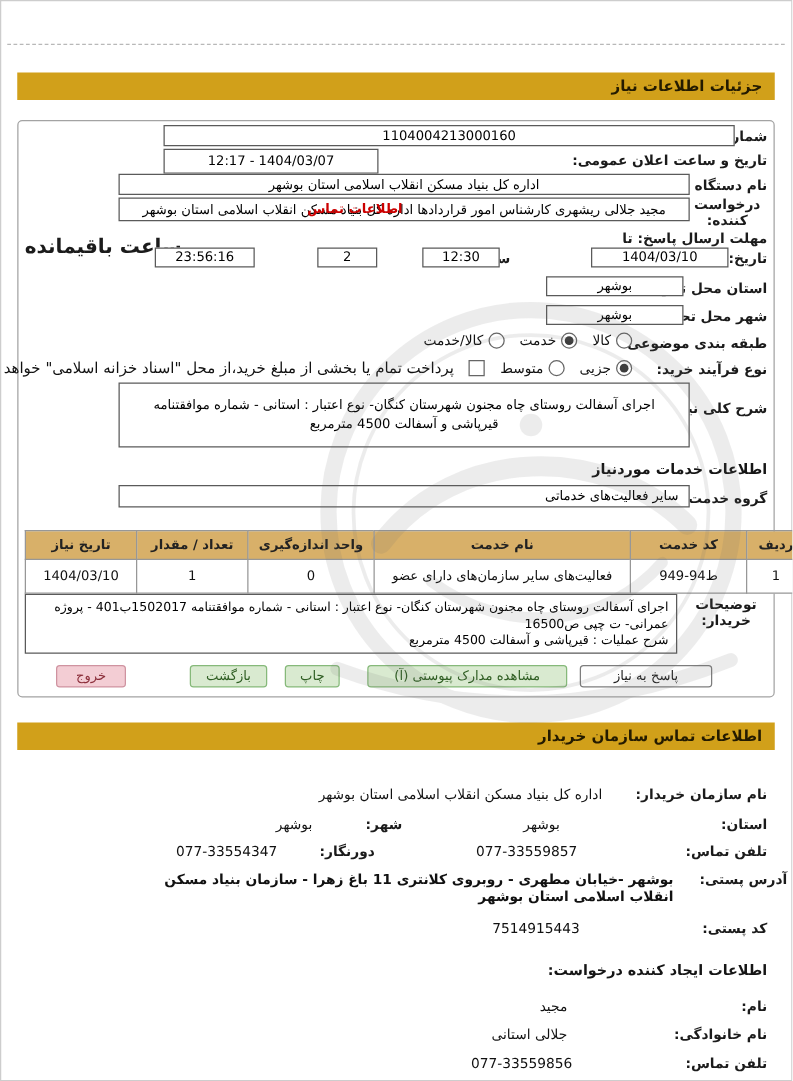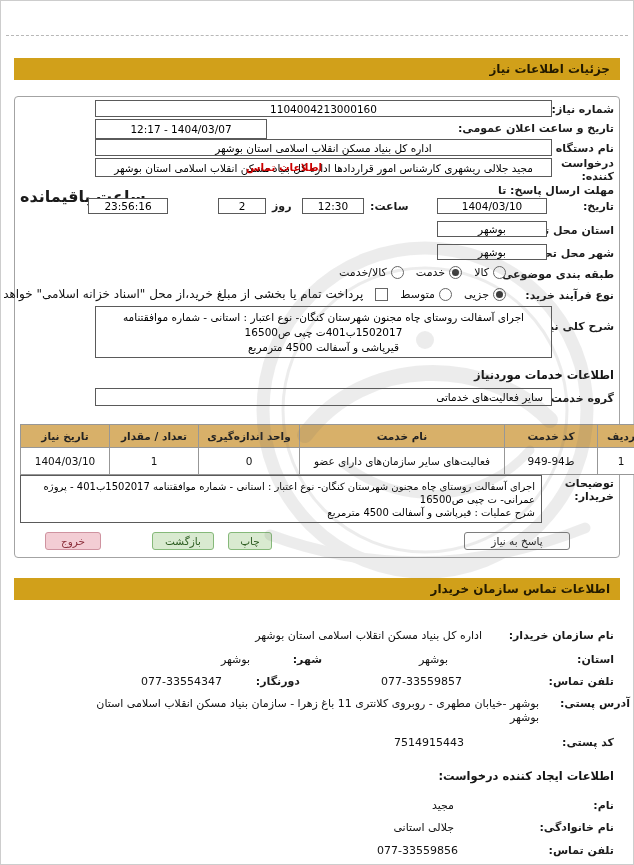--- a/index.html
+++ b/index.html
@@ -7,24 +7,24 @@
         font-family:"DejaVu Sans",sans-serif;font-size:11px;color:#111;direction:rtl;
         box-shadow:inset 0 0 0 1px #cdcdcd;}
   .dashed{position:absolute;left:6px;right:6px;top:35px;border-top:1px dashed #b8b8b8;}
   .goldbar{position:absolute;left:14px;width:606px;height:22px;background:#d1a01a;
            color:#241b00;font-weight:bold;font-size:12px;line-height:22px;text-align:right;
            box-sizing:border-box;padding:0 10px;}
   .panel{position:absolute;left:14px;top:96px;width:606px;height:462px;border:1px solid #a3a3a3;
          border-radius:4px;box-sizing:border-box;}
   .lbl{position:absolute;font-weight:bold;font-size:11px;color:#1b1b1b;white-space:nowrap;}
   .lbl.small{font-size:16px;}
-  .lbl.wraplbl{white-space:normal;text-align:right;line-height:13px;}
+  .lbl.wraplbl{white-space:normal;text-align:center;line-height:13px;}
   .val{position:absolute;font-size:11px;color:#111;white-space:nowrap;}
-  .ltr{direction:ltr;unicode-bidi:embed;}
-  .val.wrap{white-space:normal;width:445px;text-align:right;line-height:14px;}
+  .ltr{direction:ltr;unicode-bidi:embed;margin-left:36px;}
+  .val.wrap{white-space:normal;width:445px;text-align:right;line-height:14px;font-weight:bold;}
   .box{position:absolute;border:1px solid #5a5a5a;background:#fff;box-sizing:border-box;
        font-size:10.5px;display:flex;align-items:center;justify-content:center;
        white-space:nowrap;color:#000;}
   .box.rt{justify-content:flex-start;padding:0 8px;}
   .box.col{flex-direction:column;line-height:15px;}
   .redlink{position:absolute;left:150px;top:2px;color:#cc0000;font-size:10.5px;font-weight:bold;cursor:pointer;}
   .hgroup{position:absolute;display:flex;align-items:center;gap:12px;direction:rtl;}
   .opt{display:flex;align-items:center;gap:4px;}
   .radio{width:11px;height:11px;border:1px solid #666;border-radius:50%;background:#fff;
          display:inline-block;position:relative;flex:0 0 auto;cursor:pointer;}
@@ -114,21 +114,20 @@
       <span class="radio"></span>
       <span>متوسط</span>
     </span>
     <span class="chk"></span>
     <span class="note">پرداخت تمام یا بخشی از مبلغ خرید،از محل "اسناد خزانه اسلامی" خواهد بود.</span>
   </div>
 
   <div class="lbl" style="top:320px;right:20px">شرح کلی نیاز:</div>
   <div class="box col" style="left:95px;top:306px;width:457px;height:52px">
     <div>اجرای آسفالت روستای چاه مجنون  شهرستان کنگان- نوع اعتبار : استانی - شماره موافقتنامه</div>
-    <div>1502017ب401ت چپی ص16500</div>
     <div>قیرپاشی و آسفالت 4500 مترمربع</div>
   </div>
 
   <div class="title-bold" style="top:368px;right:20px">اطلاعات خدمات موردنیاز</div>
 
   <div class="lbl" style="top:392px;right:20px">گروه خدمت:</div>
   <div class="box rt" style="left:95px;top:388px;width:457px;height:18px">سایر  فعالیت‌های خدماتی</div>
 
   <table class="tbl">
     <thead>
@@ -153,20 +152,21 @@
     </tbody>
   </table>
 
   <div class="lbl wraplbl" style="top:477px;right:20px;width:66px">توضیحات خریدار:</div>
   <div class="box col" style="left:20px;top:475px;width:522px;height:48px;font-size:10px;line-height:13px;align-items:flex-start;justify-content:center;white-space:normal;text-align:right;padding:2px 6px">
     <div>اجرای آسفالت روستای چاه مجنون  شهرستان کنگان- نوع اعتبار : استانی - شماره موافقتنامه 1502017ب401 - پروژه عمرانی- ت چپی ص16500</div>
     <div>شرح عملیات : قیرپاشی و آسفالت 4500 مترمربع</div>
   </div>
 
   <button class="btn white" style="right:64px;width:106px">پاسخ به نیاز</button>
+  <button class="btn" style="right:180px;width:160px">مشاهده مدارک پیوستی (آ)</button>
   <button class="btn" style="right:362px;width:44px">چاپ</button>
   <button class="btn" style="right:420px;width:62px">بازگشت</button>
   <button class="btn pink" style="left:45px;width:56px">خروج</button>
 
   <div class="goldbar" style="top:578px">
     <span>اطلاعات تماس سازمان خریدار</span>
   </div>
 
   <div class="lbl" style="top:629px;right:20px">نام سازمان خریدار:</div>
   <div class="val" style="top:629px;right:152px">اداره کل بنیاد مسکن انقلاب اسلامی استان بوشهر</div>

